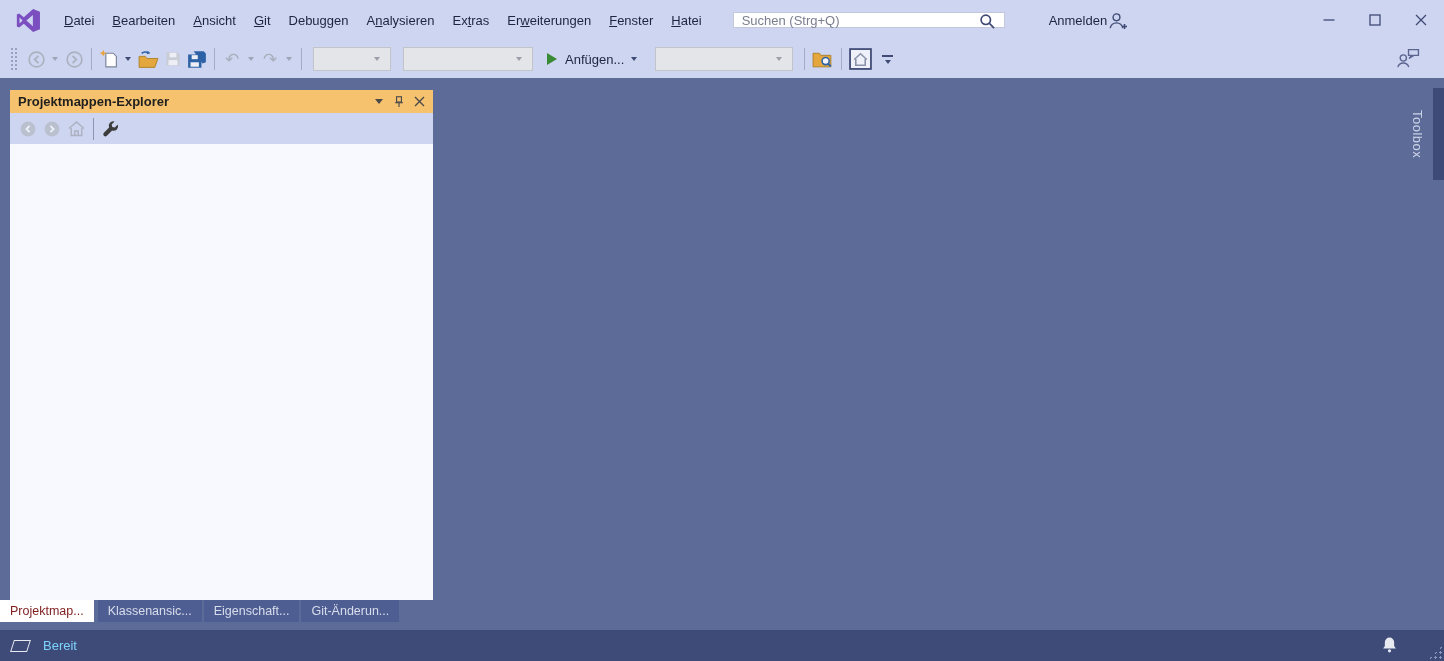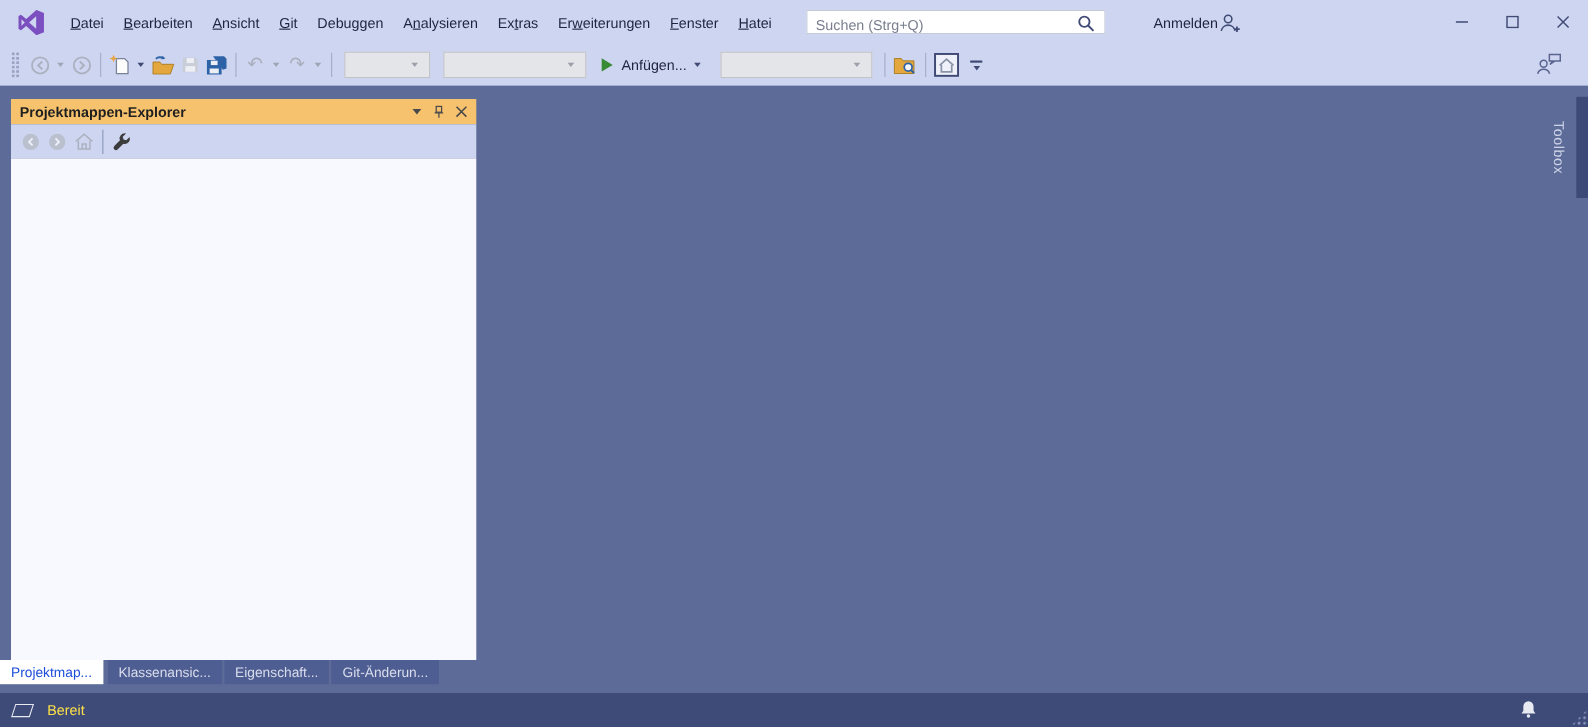--- a/index.html
+++ b/index.html
@@ -5,21 +5,21 @@
   * { margin:0; padding:0; box-sizing:border-box; }
   html,body { width:1444px; height:661px; overflow:hidden; }
   body { font-family:"Liberation Sans", sans-serif; font-size:13px; color:#1F2440; position:relative; background:#5D6B99; }
 
   
   .titlebar { position:absolute; top:0; left:0; width:1444px; height:40px; background:#CDD5F0; display:flex; align-items:center; }
   .vs-logo { margin:0 14px 0 16px; display:flex; align-items:center; }
   .menubar { display:flex; align-items:center; height:100%; }
   .menu-item { padding:0 9px; height:100%; display:flex; align-items:center; cursor:default; white-space:nowrap;text-align:center; }
   .menu-item .u { text-decoration:underline; }
-  .searchbox { margin-left:22px; width:272px; height:22px; background:#FFFFFF; border:1px solid #C3C9DB; display:flex; align-items:flex-end; padding:0 8px; }
+  .searchbox { margin-left:22px; width:272px; height:16px; background:#FFFFFF; border:1px solid #C3C9DB; display:flex; align-items:flex-start; padding:0 8px; }
   .searchbox input { flex:1; border:none; outline:none; font-family:"Liberation Sans",sans-serif; font-size:13px; color:#333; background:transparent; }
   .searchbox input::placeholder { color:#7A7F90; opacity:1; }
   .signin { margin-left:44px; display:flex; align-items:center; gap:1px; cursor:default; }
   .win-controls { margin-left:auto; display:flex; height:100%; }
   .win-btn { width:46px; height:100%; display:flex; align-items:center; justify-content:center; }
 
   
   .toolbar { position:absolute; top:40px; left:0; width:1444px; height:38px; background:#CDD5F0; display:flex; align-items:center; }
   .grip { width:8px; height:24px; margin:0 6px 0 10px;
           background-image:radial-gradient(circle,#9AA2C2 1.2px,transparent 1.4px); background-size:4px 4px; }
@@ -46,30 +46,30 @@
   .panel-title-label { flex:1; }
   .pt-btn { width:20px; height:19px; display:flex; align-items:center; justify-content:center; }
   .pt-caret { width:0; height:0; border-left:4px solid transparent; border-right:4px solid transparent; border-top:5px solid #4A4A4A; }
   .panel-toolbar { height:31px; background:#CDD5F0; display:flex; align-items:center; padding-left:6px; }
   .panel-toolbar .tb-sep { background:#8B94B5; }
   .panel-content { height:456px; background:#F7F9FE; }
 
   
   .panel-tabs { position:absolute; left:0; top:522px; height:22px; display:flex; }
   .ptab { height:22px; display:flex; align-items:center; padding:0 10px; font-size:12.5px; white-space:nowrap; }
-  .ptab.active { background:#FFFFFF; color:#1d4ed8; margin-right:4px; }
+  .ptab.active { background:#FFFFFF; color:#7f1d1d; margin-right:4px; }
   .ptab.inactive { background:#4F5E92; color:#D8DDEC; margin-right:2px; }
 
   
   .toolbox-tab { position:absolute; right:0; top:10px; height:92px; display:flex; }
   .toolbox-label { width:31px; display:flex; align-items:center; justify-content:center; writing-mode:vertical-rl; color:#CDD3E6; font-size:13px; letter-spacing:0.5px; }
   .toolbox-strip { width:11px; height:92px; background:#3D4A77; }
 
   
-  .statusbar { position:absolute; bottom:0; left:0; width:1444px; height:31px; background:#3E4B79; color:#fde047; display:flex; align-items:center; }
+  .statusbar { position:absolute; bottom:0; left:0; width:1444px; height:31px; background:#3E4B79; color:#7dd3fc; display:flex; align-items:center; }
   .sb-icon { width:17px; height:12px; border:1.6px solid #E8EAF2; transform:skewX(-18deg); margin:0 14px 0 12px; }
   .sb-bell { position:absolute; right:46px; top:6px; }
   .sb-grip { position:absolute; right:1px; bottom:1px; width:15px; height:15px;
              background-image:radial-gradient(circle,#8D97BE 1.2px,transparent 1.4px); background-size:5px 5px;
              clip-path:polygon(100% 0, 100% 100%, 0 100%); }
 </style>
 </head>
 <body>
 
 <div class="titlebar">

